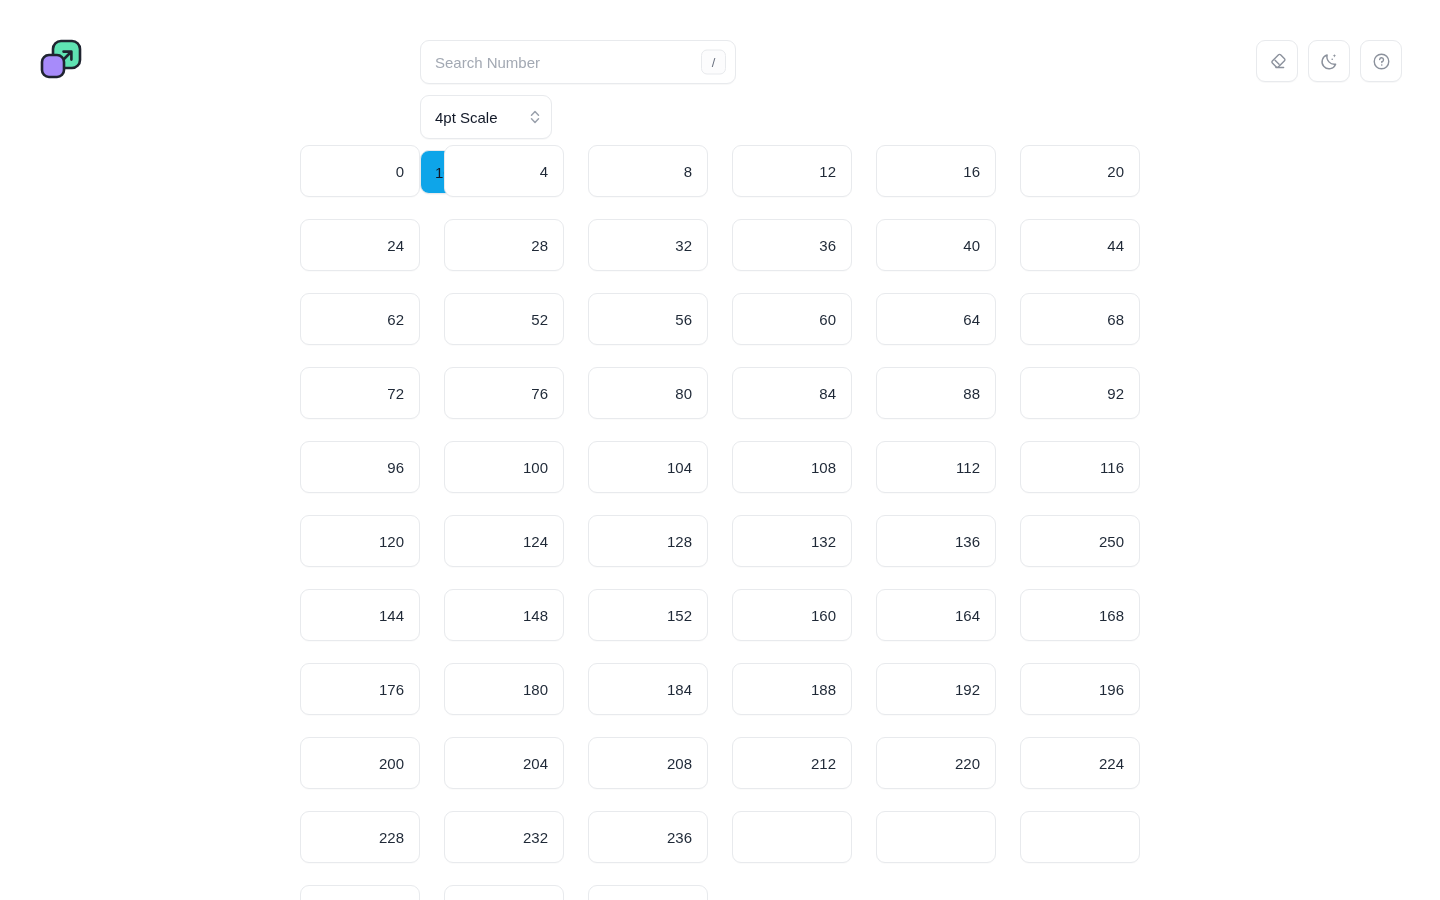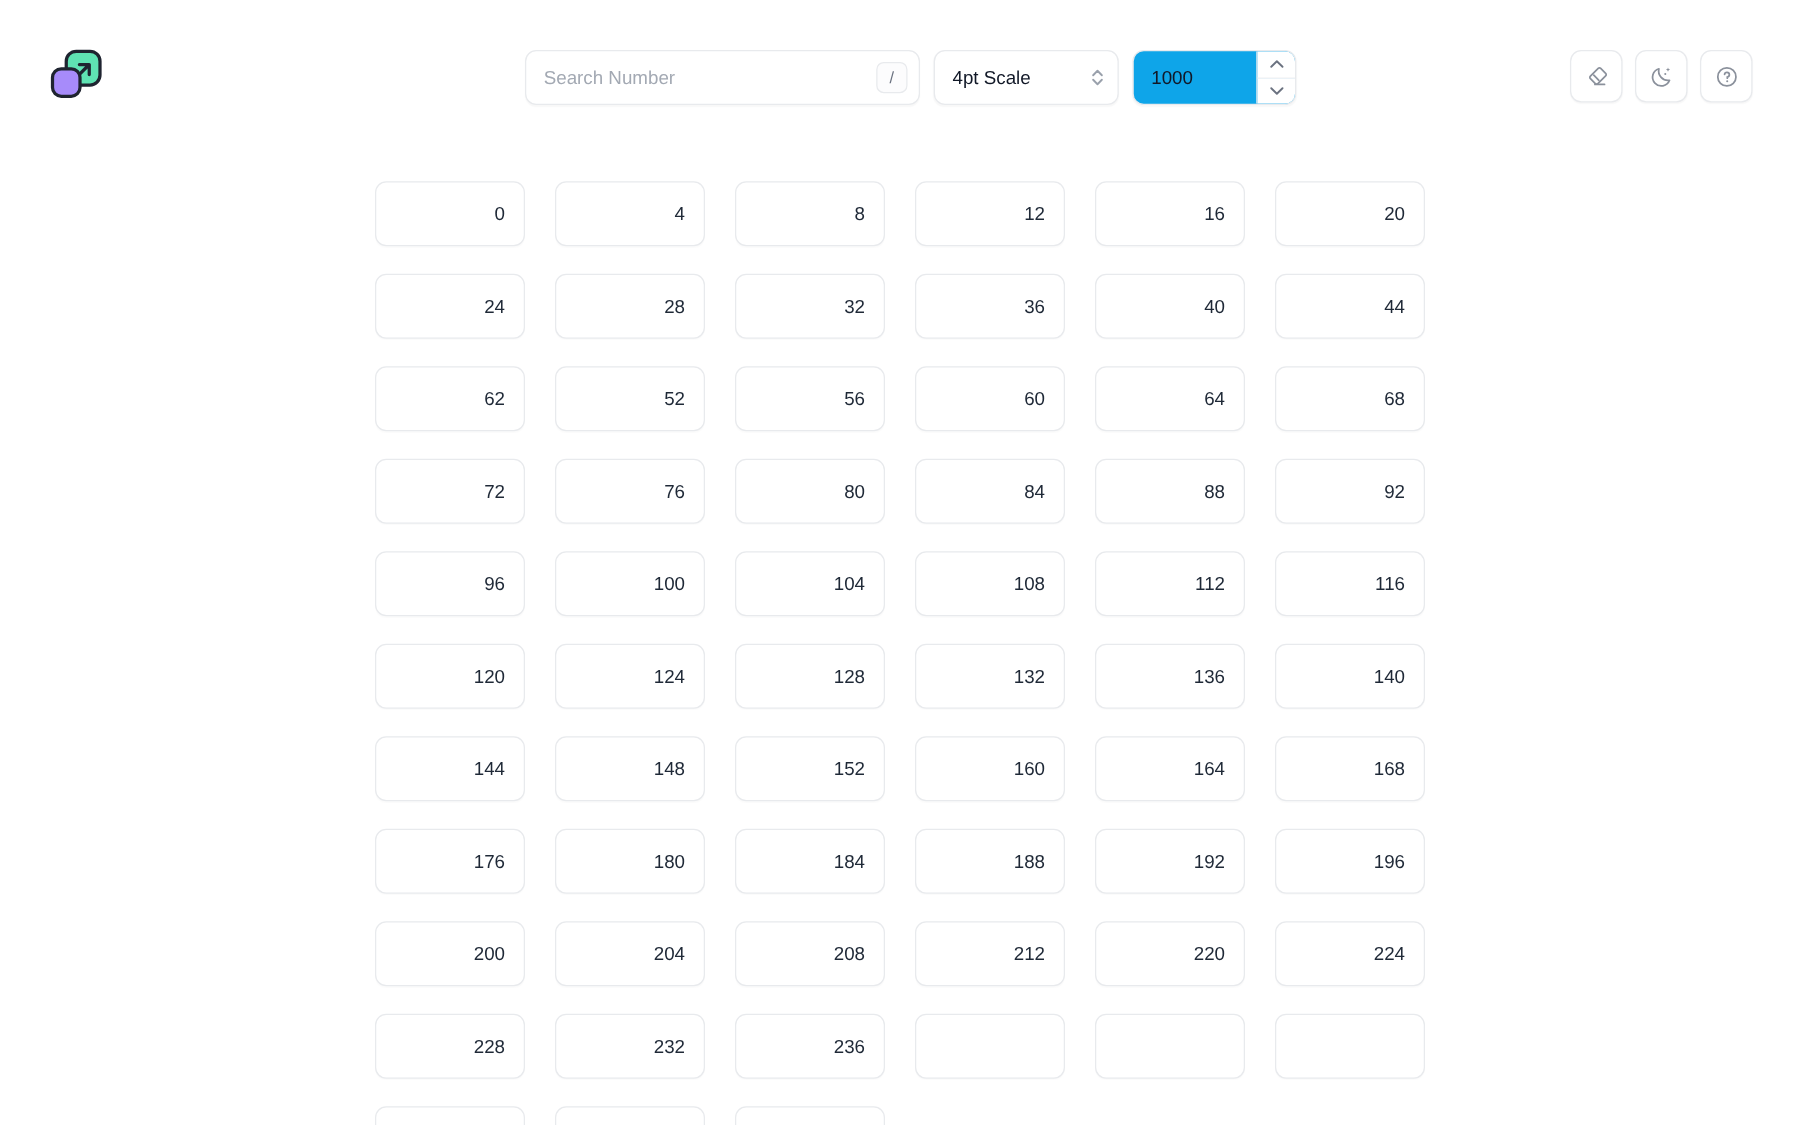--- a/index.html
+++ b/index.html
@@ -35,20 +35,21 @@
   }
   .logo svg { display: block; }
 
   .header-center {
     position: absolute;
     left: 420px;
     top: 40px;
     display: flex;
     align-items: flex-start;
     gap: 11px;
+    flex-direction: column;
   }
 
   
   .search-wrap {
     position: relative;
     width: 316px;
     height: 44px;
     background: #ffffff;
     border: 1px solid #e8eaed;
     border-radius: 9px;
@@ -83,21 +84,21 @@
     align-items: center;
     justify-content: center;
     font-size: 13px;
     color: #6b7280;
     line-height: 1;
   }
 
   
   .scale-select {
     position: relative;
-    width: 148px;
+    width: 132px;
     height: 44px;
     background: #ffffff;
     border: 1px solid #e8eaed;
     border-radius: 9px;
     display: flex;
     align-items: center;
     padding: 0 30px 0 14px;
     box-shadow: 0 1px 1px rgba(16,24,40,0.03);
     cursor: pointer;
   }
@@ -384,21 +385,21 @@
       <div class="num-card">
         <span>128</span>
       </div>
       <div class="num-card">
         <span>132</span>
       </div>
       <div class="num-card">
         <span>136</span>
       </div>
       <div class="num-card">
-        <span>140</span>
+        <span>250</span>
       </div>
       <div class="num-card">
         <span>144</span>
       </div>
       <div class="num-card">
         <span>148</span>
       </div>
       <div class="num-card">
         <span>152</span>
       </div>

